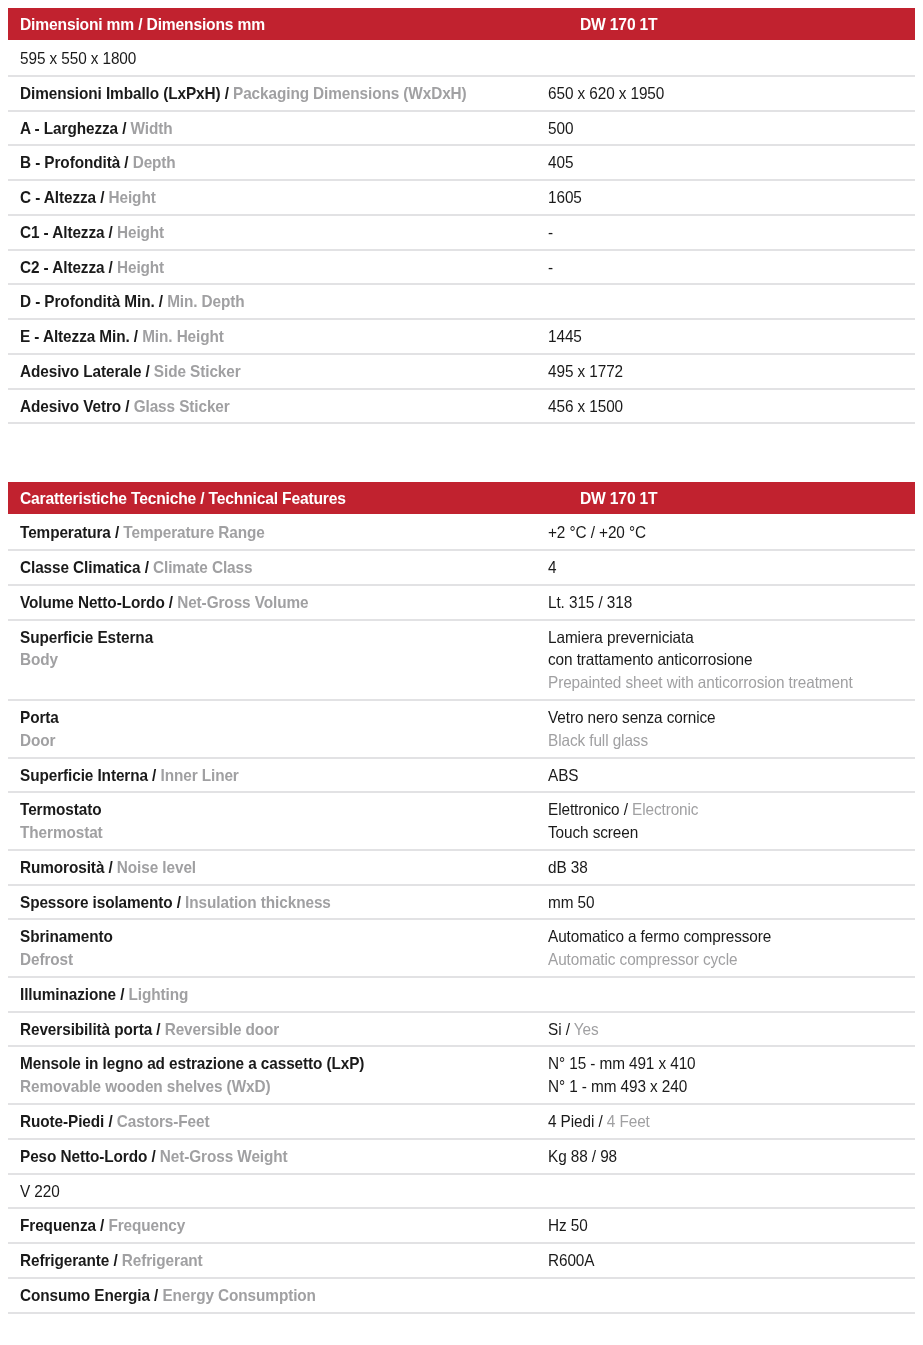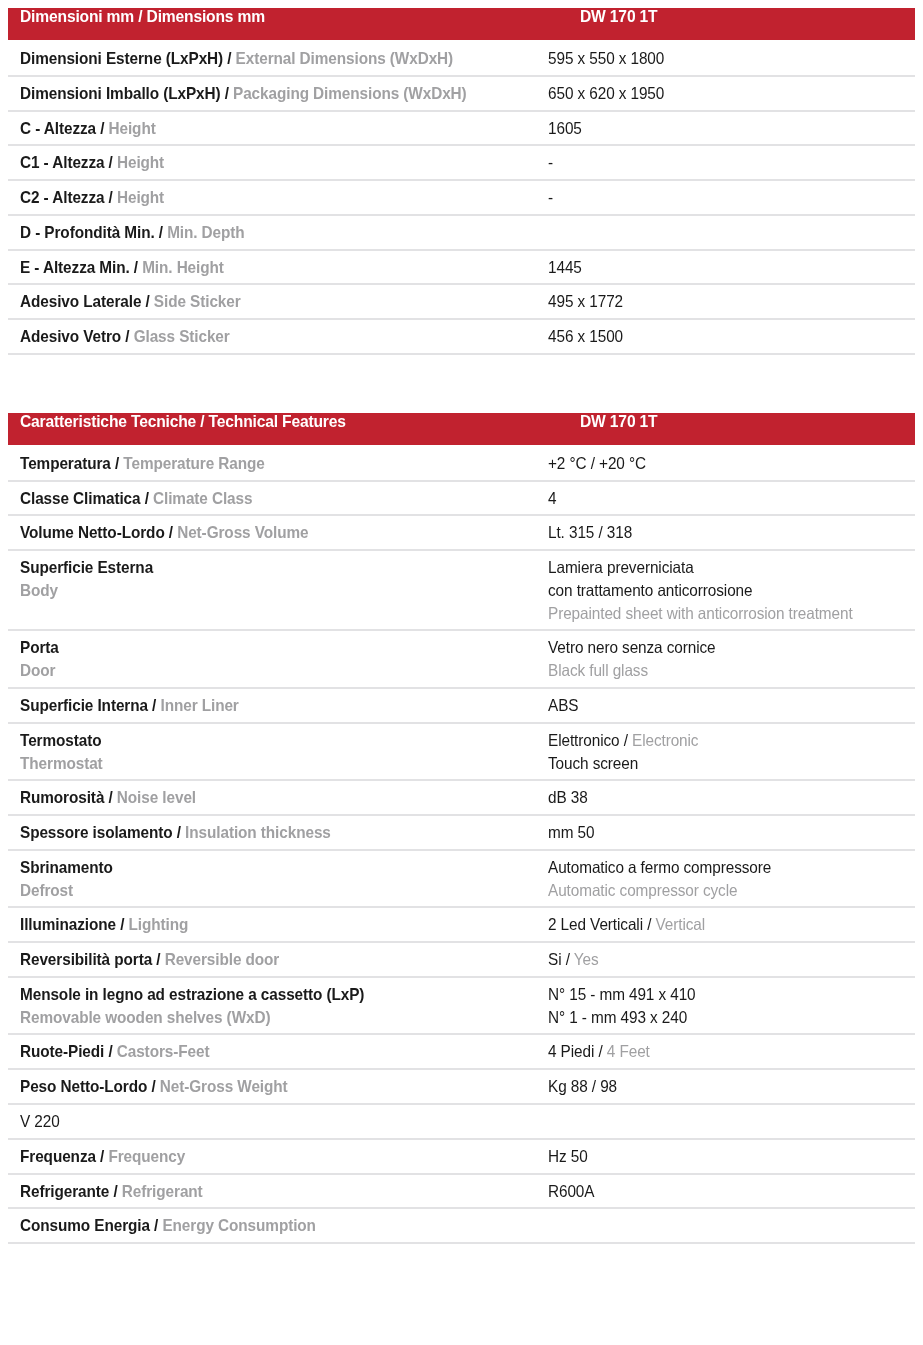--- a/index.html
+++ b/index.html
@@ -24,20 +24,21 @@
 
   .spec-table {
     width: 907px;
     margin: 0 0 0 8px;
   }
 
   
   .tbl-header {
     background: #c1222f;
     display: flex;
+    align-items: center;
     height: 32px;
     padding: 0 0 0 12px;
     box-sizing: border-box;
   }
   .tbl-header .h-label,
   .tbl-header .h-model {
     color: #ffffff;
     font-size: 17px;
     font-weight: bold;
     letter-spacing: -0.2px;
@@ -99,33 +100,46 @@
 
 <div class="sheet">
   <div id="tables-root">
       <div class="spec-table">
         <div class="tbl-header">
           <div class="h-label">Dimensioni mm / Dimensions mm</div>
           <div class="h-model">DW 170 1T</div>
         </div>
         <div class="rows">
           <div class="row first">
-            <div class="cell-label">
-              <div class="line"><span class="it">Dimensioni Esterne (LxPxH)</span><span class="sep"> / </span><span class="en">External Dimensions (WxDxH)</span></div>
-            </div>
             <div class="cell-value">
               <div class="line"><span class="it">595 x 550 x 1800</span></div>
             </div>
           </div>
           <div class="row">
             <div class="cell-label">
               <div class="line"><span class="it">Dimensioni Imballo (LxPxH)</span><span class="sep"> / </span><span class="en">Packaging Dimensions (WxDxH)</span></div>
             </div>
             <div class="cell-value">
               <div class="line"><span class="it">650 x 620 x 1950</span></div>
+            </div>
+          </div>
+          <div class="row">
+            <div class="cell-label">
+              <div class="line"><span class="it">A - Larghezza</span><span class="sep"> / </span><span class="en">Width</span></div>
+            </div>
+            <div class="cell-value">
+              <div class="line"><span class="it">500</span></div>
+            </div>
+          </div>
+          <div class="row">
+            <div class="cell-label">
+              <div class="line"><span class="it">B - Profondità</span><span class="sep"> / </span><span class="en">Depth</span></div>
+            </div>
+            <div class="cell-value">
+              <div class="line"><span class="it">405</span></div>
             </div>
           </div>
           <div class="row">
             <div class="cell-label">
               <div class="line"><span class="it">C - Altezza</span><span class="sep"> / </span><span class="en">Height</span></div>
             </div>
             <div class="cell-value">
               <div class="line"><span class="it">1605</span></div>
             </div>
           </div>
@@ -269,23 +283,20 @@
             </div>
             <div class="cell-value">
               <div class="line"><span class="it">Automatico a fermo compressore</span></div>
               <div class="line"><span class="en">Automatic compressor cycle</span></div>
             </div>
           </div>
           <div class="row">
             <div class="cell-label">
               <div class="line"><span class="it">Illuminazione</span><span class="sep"> / </span><span class="en">Lighting</span></div>
             </div>
-            <div class="cell-value">
-              <div class="line"><span class="it">2 Led Verticali</span><span class="sep"> / </span><span class="en">Vertical</span></div>
-            </div>
           </div>
           <div class="row">
             <div class="cell-label">
               <div class="line"><span class="it">Reversibilità porta</span><span class="sep"> / </span><span class="en">Reversible door</span></div>
             </div>
             <div class="cell-value">
               <div class="line"><span class="it">Si</span><span class="sep"> / </span><span class="en">Yes</span></div>
             </div>
           </div>
           <div class="row">

